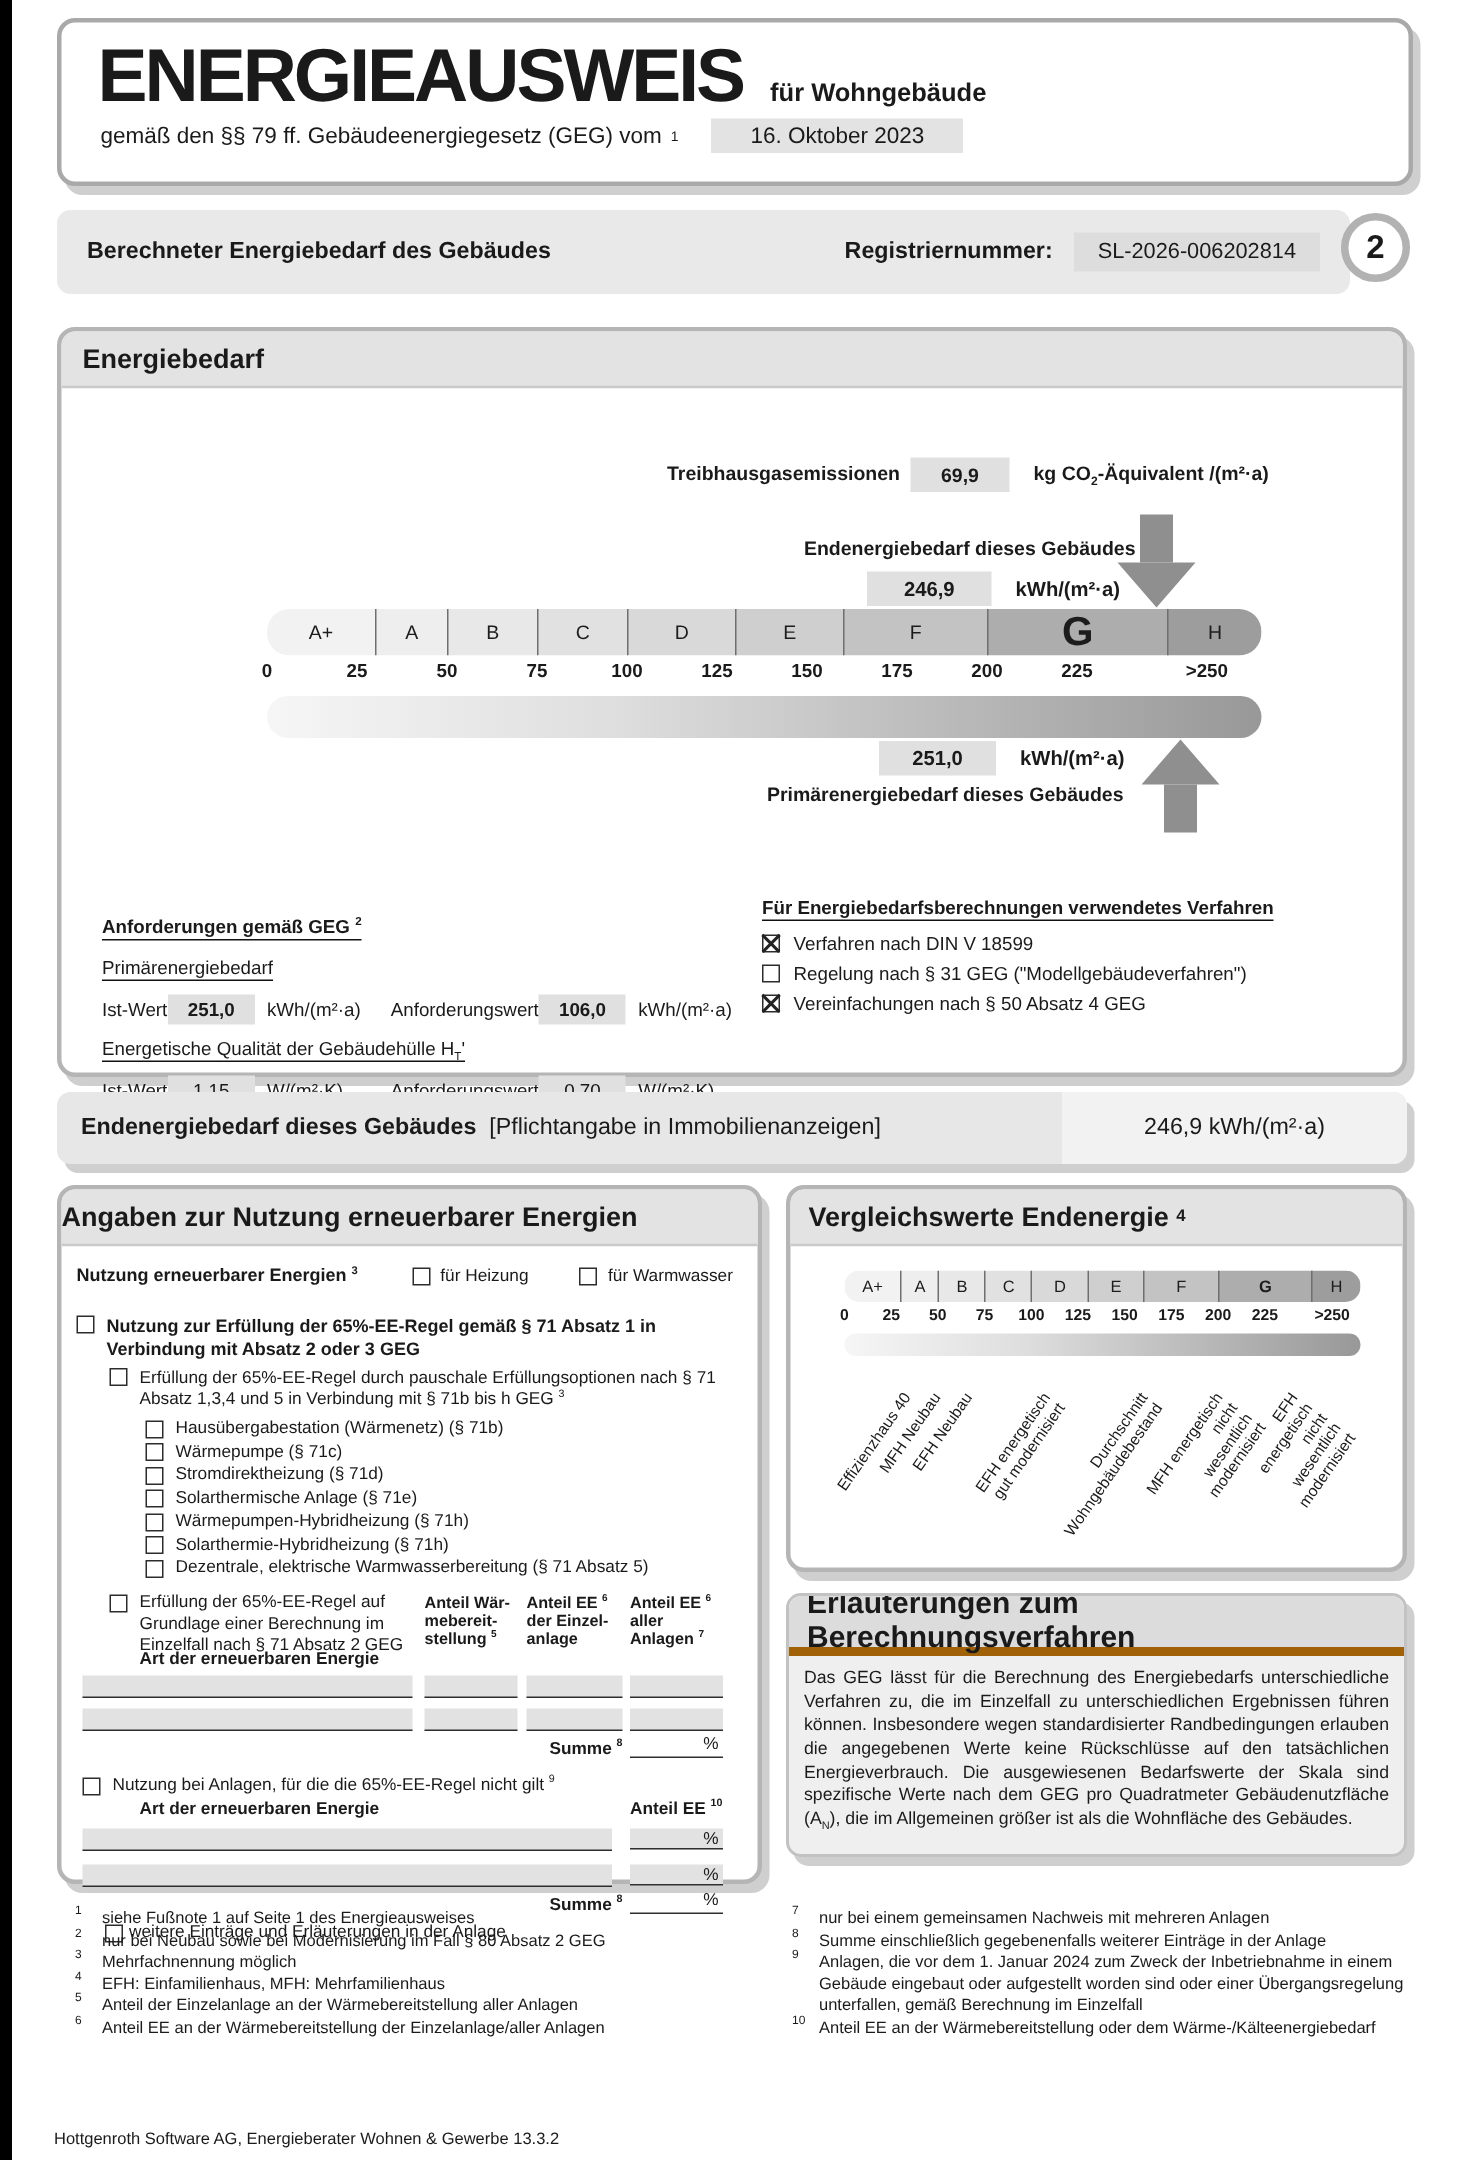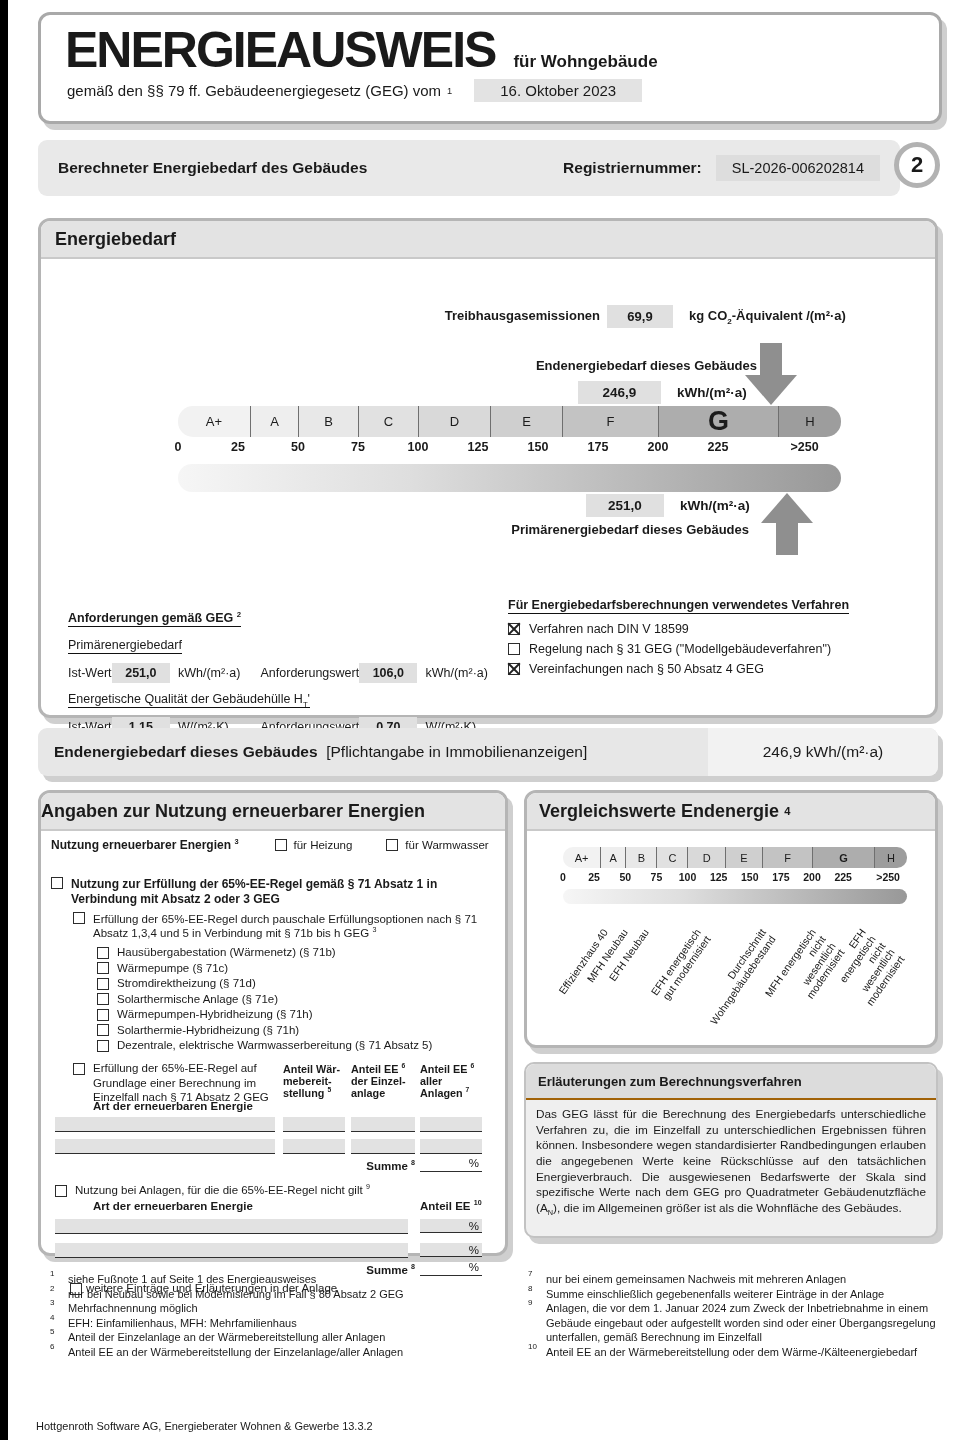--- a/index.html
+++ b/index.html
@@ -55,56 +55,56 @@
   
   .cb{display:inline-block;width:12px;height:12px;border:1.4px solid #2c2c2c;background:#fff;flex:none;position:relative;box-sizing:border-box;}
   .cb[data-checked="true"]::before,.cb[data-checked="true"]::after{content:"";position:absolute;left:-3px;right:-3px;top:calc(50% - 0.8px);height:1.6px;background:#222;}
   .cb[data-checked="true"]::before{transform:rotate(45deg);}
   .cb[data-checked="true"]::after{transform:rotate(-45deg);}
   
   #anf{left:16px;top:352px;width:440px;font-size:12.5px;margin-left:11px;}
   #anf .hrow{display:flex;align-items:center;margin:9px 0;}
   #anf .hrow .l1{width:54px;}
   #anf .hrow .bx{width:72px;padding:3px 0;}
-  #anf .hrow .bx.plain{font-weight:bold;}
+  #anf .hrow .bx.plain{font-weight:normal;}
   #anf .hrow .un{margin-left:8px;width:102px;}
   #anf .hrow .l2{width:120px;}
   #verf{left:467px;top:339px;width:430px;font-size:12.5px;}
   #verf .vrow{display:flex;align-items:center;gap:9px;height:20px;}
   
   #endbar{left:38px;top:728px;width:900px;height:48px;background:#e7e7e7;border-radius:9px;display:flex;align-items:center;overflow:hidden;}
   #endbar .lft{padding-left:16px;font-size:15.5px;}
   #endbar .rgt{margin-left:auto;width:230px;height:100%;background:#f2f2f2;display:flex;align-items:center;justify-content:center;font-size:15.5px;}
   
   #ren{left:38px;top:790px;width:470px;height:466px;}
   #ren .strip{height:36px;font-size:18px;}
   #ren .body{position:relative;padding:7px 10px;font-size:11.5px;line-height:1.25;}
   .cbrow{display:flex;gap:8px;align-items:flex-start;}
   .opt{display:flex;gap:8px;align-items:center;height:15.5px;}
-  #ren .row1{display:flex;align-items:flex-start;gap:8px;height:20px;}
+  #ren .row1{display:flex;align-items:flex-end;gap:8px;height:20px;}
   #ren .row1 .b{font-weight:bold;font-size:12px;}
   #tblzone{position:relative;height:118px;margin-top:8px;}
   #tblzone .chead{position:absolute;font-size:10.8px;font-weight:bold;line-height:1.12;}
   .cell{position:absolute;height:14px;background:#e2e2e2;border-bottom:1.5px solid #2e2e2e;}
   .ulcell{position:absolute;height:16px;border-bottom:1.5px solid #2e2e2e;font-size:11.5px;text-align:right;box-sizing:border-box;padding-right:3px;}
   .sumlbl{position:absolute;font-weight:bold;font-size:11.5px;text-align:right;}
   #tbl2zone{position:relative;height:120px;margin-top:4px;}
   .pcell{position:absolute;height:14px;background:#e2e2e2;border-bottom:1.5px solid #2e2e2e;font-size:11.5px;text-align:right;padding-right:3px;box-sizing:border-box;line-height:14px;}
   
   #vgl{left:524px;top:790px;width:414px;height:258px;}
   #vgl .strip{height:36px;font-size:18px;padding-left:12px;}
   #vgl .body{position:relative;height:217px;}
   .scale-sm .band span{font-size:11px !important;}
   .scale-sm .bands{border-radius:10px;}
   #vgl .tickrow{font-size:10.5px;}
   #vgl-labels{position:absolute;left:36px;top:96px;width:344px;height:120px;}
   .rlabel{position:absolute;top:0;transform:translateX(-100%) rotate(-55deg);transform-origin:100% 0;font-size:10.5px;line-height:1.12;white-space:pre-line;text-align:right;}
   
   #erl{left:524px;top:1062px;width:414px;height:176px;border:2px solid #c2c2c2;border-radius:10px;background:#efefef;overflow:hidden;box-sizing:border-box;}
-  #erl .strip{height:34px;font-size:13px;padding-left:12px;background:#dcdcdc;border-bottom:2px solid #a16207;}
+  #erl .strip{height:34px;font-size:20px;padding-left:12px;background:#dcdcdc;border-bottom:6px solid #a16207;}
   #erl .body{padding:7px 10px;font-size:11.8px;line-height:1.33;text-align:justify;}
   
   .fnotes{position:absolute;top:1272px;font-size:11px;line-height:1.32;}
   #fn-left{left:50px;width:462px;}
   #fn-right{left:528px;width:418px;}
   .fn{display:flex;}
   .fn sup{width:18px;flex:none;font-size:8px;padding-top:2px;}
   
   #footer{left:36px;top:1420px;font-size:11px;}
 </style>

